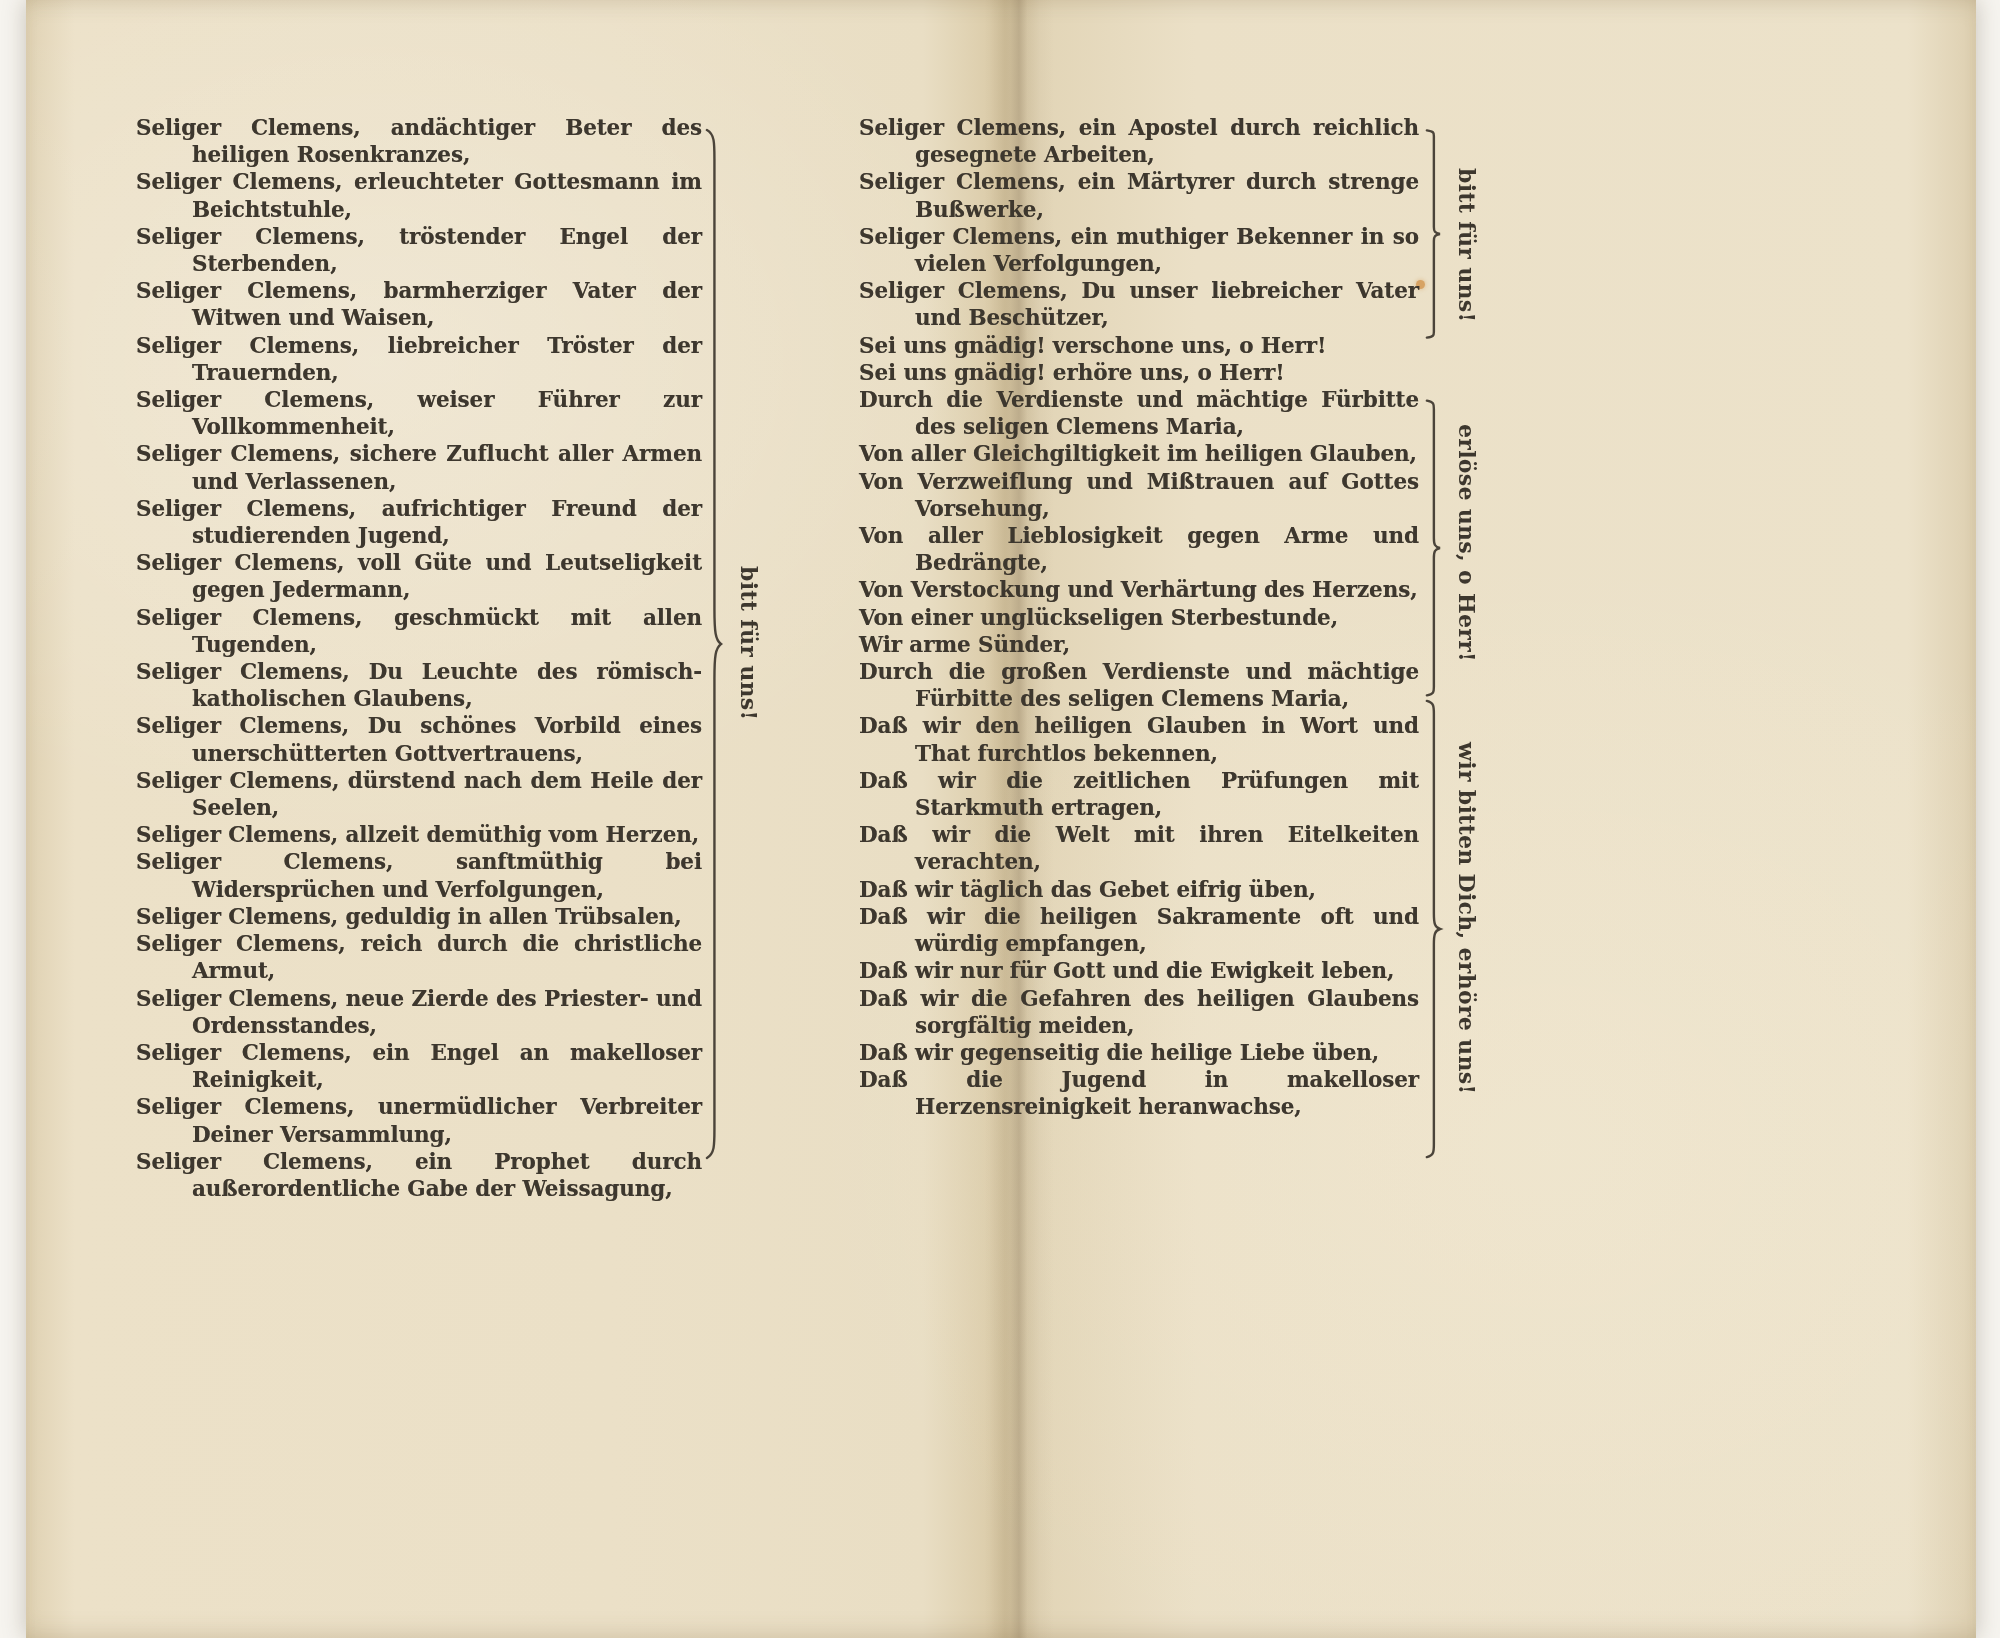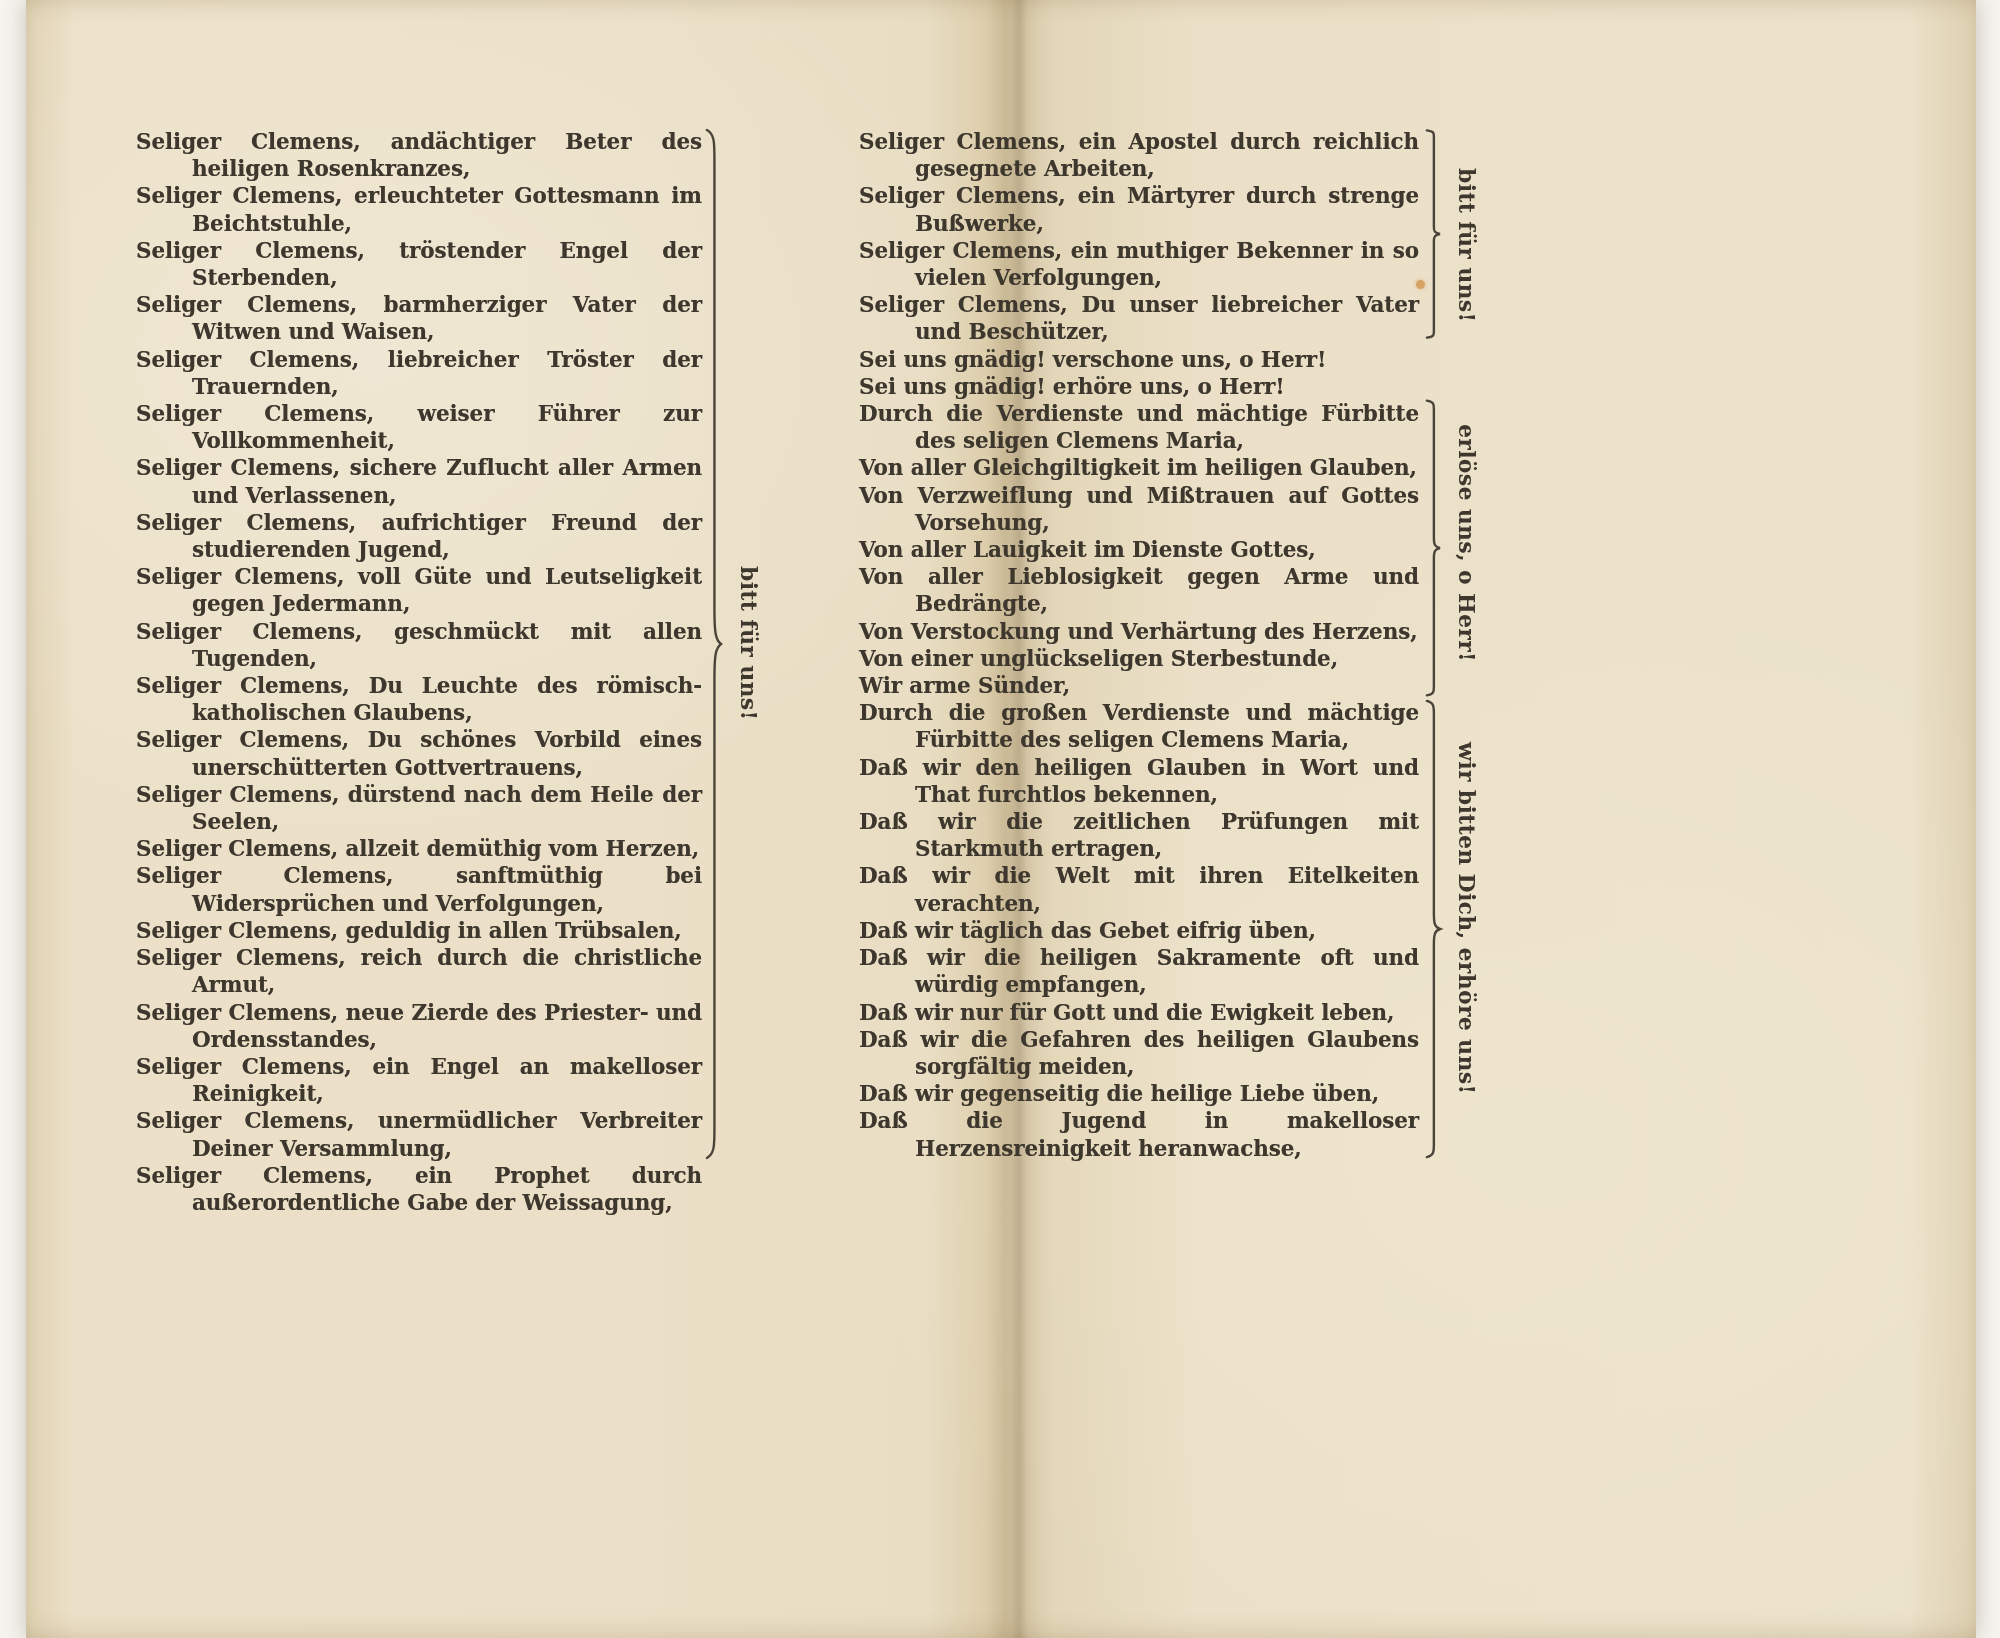--- a/index.html
+++ b/index.html
@@ -52,21 +52,21 @@
     width: 9px;
     height: 9px;
     border-radius: 50%;
     background: rgba(201,122,33,0.6);
     box-shadow: 0 0 4px rgba(201,122,33,0.4);
   }
 
   
   .col {
     position: absolute;
-    top: 128px;
+    top: 114px;
     width: 566px;
     color: #3d372e;
   }
   #left-col  { left: 110px; }
   #right-col { left: 833px; width: 560px; }
 
   .col p.line, .group p.line {
     margin: 0;
     font-size: 21.5px;
     line-height: 27.2px;
@@ -158,21 +158,20 @@
         <p class="line">Seliger Clemens, Du unser liebreicher Vater und Beschützer,</p>
       </div>
     <div class="group">
         <p class="line">Sei uns gnädig! verschone uns, o Herr!</p>
         <p class="line">Sei uns gnädig! erhöre uns, o Herr!</p>
       </div>
     <div class="group">
         <p class="line">Durch die Verdienste und mächtige Fürbitte des seligen Clemens Maria,</p>
         <p class="line">Von aller Gleichgiltigkeit im heiligen Glauben,</p>
         <p class="line">Von Verzweiflung und Mißtrauen auf Gottes Vorsehung,</p>
-        <p class="line">Von aller Lauigkeit im Dienste Gottes,</p>
         <p class="line">Von aller Lieblosigkeit gegen Arme und Bedrängte,</p>
         <p class="line">Von Verstockung und Verhärtung des Herzens,</p>
         <p class="line">Von einer unglückseligen Sterbestunde,</p>
       </div>
     <div class="group">
         <p class="line">Wir arme Sünder,</p>
         <p class="line">Durch die großen Verdienste und mächtige Fürbitte des seligen Clemens Maria,</p>
         <p class="line">Daß wir den heiligen Glauben in Wort und That furchtlos bekennen,</p>
         <p class="line">Daß wir die zeitlichen Prüfungen mit Starkmuth ertragen,</p>
         <p class="line">Daß wir die Welt mit ihren Eitelkeiten verachten,</p>

